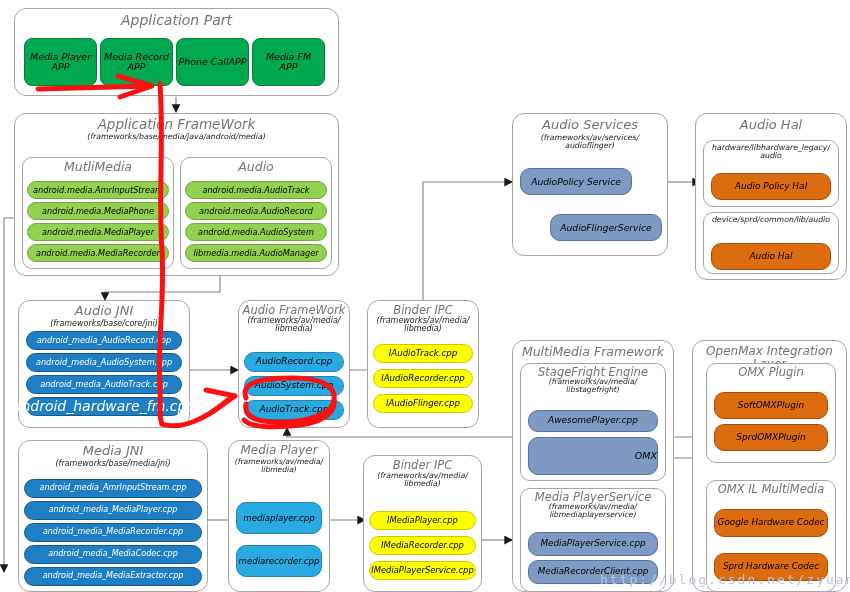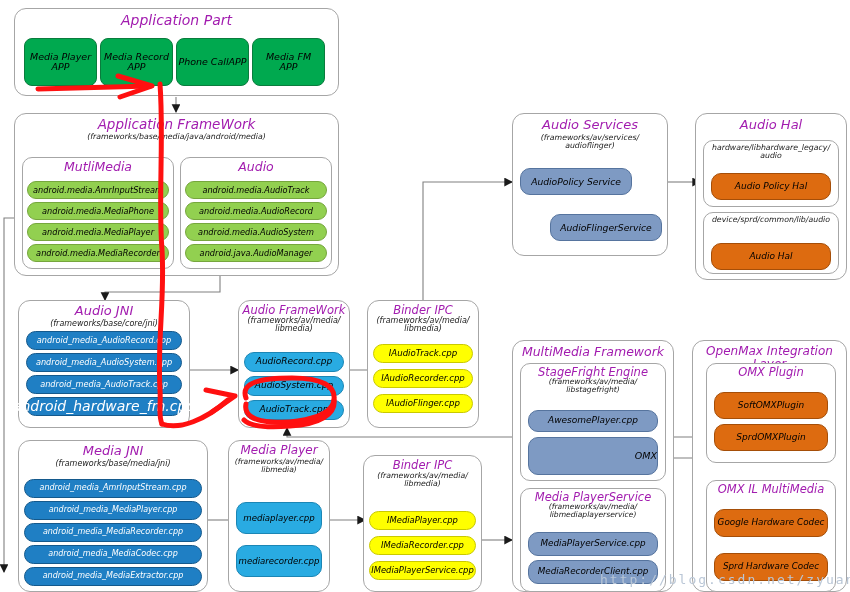--- a/index.html
+++ b/index.html
@@ -4,21 +4,21 @@
 <style>
   html,body{margin:0;padding:0;background:#ffffff;}
   body{width:850px;height:592px;position:relative;overflow:hidden;
        font-family:"DejaVu Sans",sans-serif;color:#1a1a1a;}
   #stage{position:absolute;left:0;top:0;width:850px;height:592px;}
 
   
   .grp{position:absolute;border:1px solid #a6a6a6;border-radius:12px;background:#ffffff;
        box-sizing:border-box;}
   .grp.sub{border-radius:10px;}
-  .gtitle{text-align:center;font-style:italic;color:#a21caf;line-height:1.05;}
+  .gtitle{text-align:center;font-style:italic;color:#737373;line-height:1.05;}
   .gpath{text-align:center;font-style:italic;color:#1a1a1a;line-height:1.05;}
 
   
   .pill{position:absolute;box-sizing:border-box;display:flex;align-items:center;
         justify-content:center;text-align:center;font-style:italic;line-height:1.03;
         border-radius:12px;}
   .green-app{background:#00a94f;border:1px solid #0a7c3d;border-radius:8px;color:#000;}
   .green-pill{background:#92d050;border:1px solid #76a63d;border-radius:11px;color:#000;}
   .blue-pill{background:#1f7fc4;border:1px solid #14598c;border-radius:11px;color:#fff;}
   .cyan-pill{background:#29abe2;border:1px solid #1b86b5;border-radius:10px;color:#000;}
@@ -128,21 +128,21 @@
   <div class="pill green-pill" style="left:185px;top:181px;width:142px;height:18px;font-size:8.2px;">
     <span>android.media.AudioTrack</span>
     </div>
   <div class="pill green-pill" style="left:185px;top:202px;width:142px;height:18px;font-size:8.2px;">
     <span>android.media.AudioRecord</span>
     </div>
   <div class="pill green-pill" style="left:185px;top:223px;width:142px;height:18px;font-size:8.2px;border-radius:9px;">
     <span>android.media.AudioSystem</span>
     </div>
   <div class="pill green-pill" style="left:185px;top:244px;width:142px;height:18px;font-size:8.2px;">
-    <span>android.java.AudioManager</span>
+    <span>libmedia.media.AudioManager</span>
     </div>
 
   <div class="grp" style="left:18px;top:300px;width:172px;height:128px;">
     <div class="gtitle" style="font-size:13px;margin-top:3px;">Audio JNI</div>
     <div class="gpath" style="font-size:8px;margin-top:2px;">(frameworks/base/core/jni)</div>
   </div>
   <div class="pill blue-pill" style="left:26px;top:331px;width:156px;height:19px;font-size:8.2px;">
     <span>android_media_AudioRecord.cpp</span>
     </div>
   <div class="pill blue-pill" style="left:26px;top:353px;width:156px;height:19px;font-size:8.2px;">

